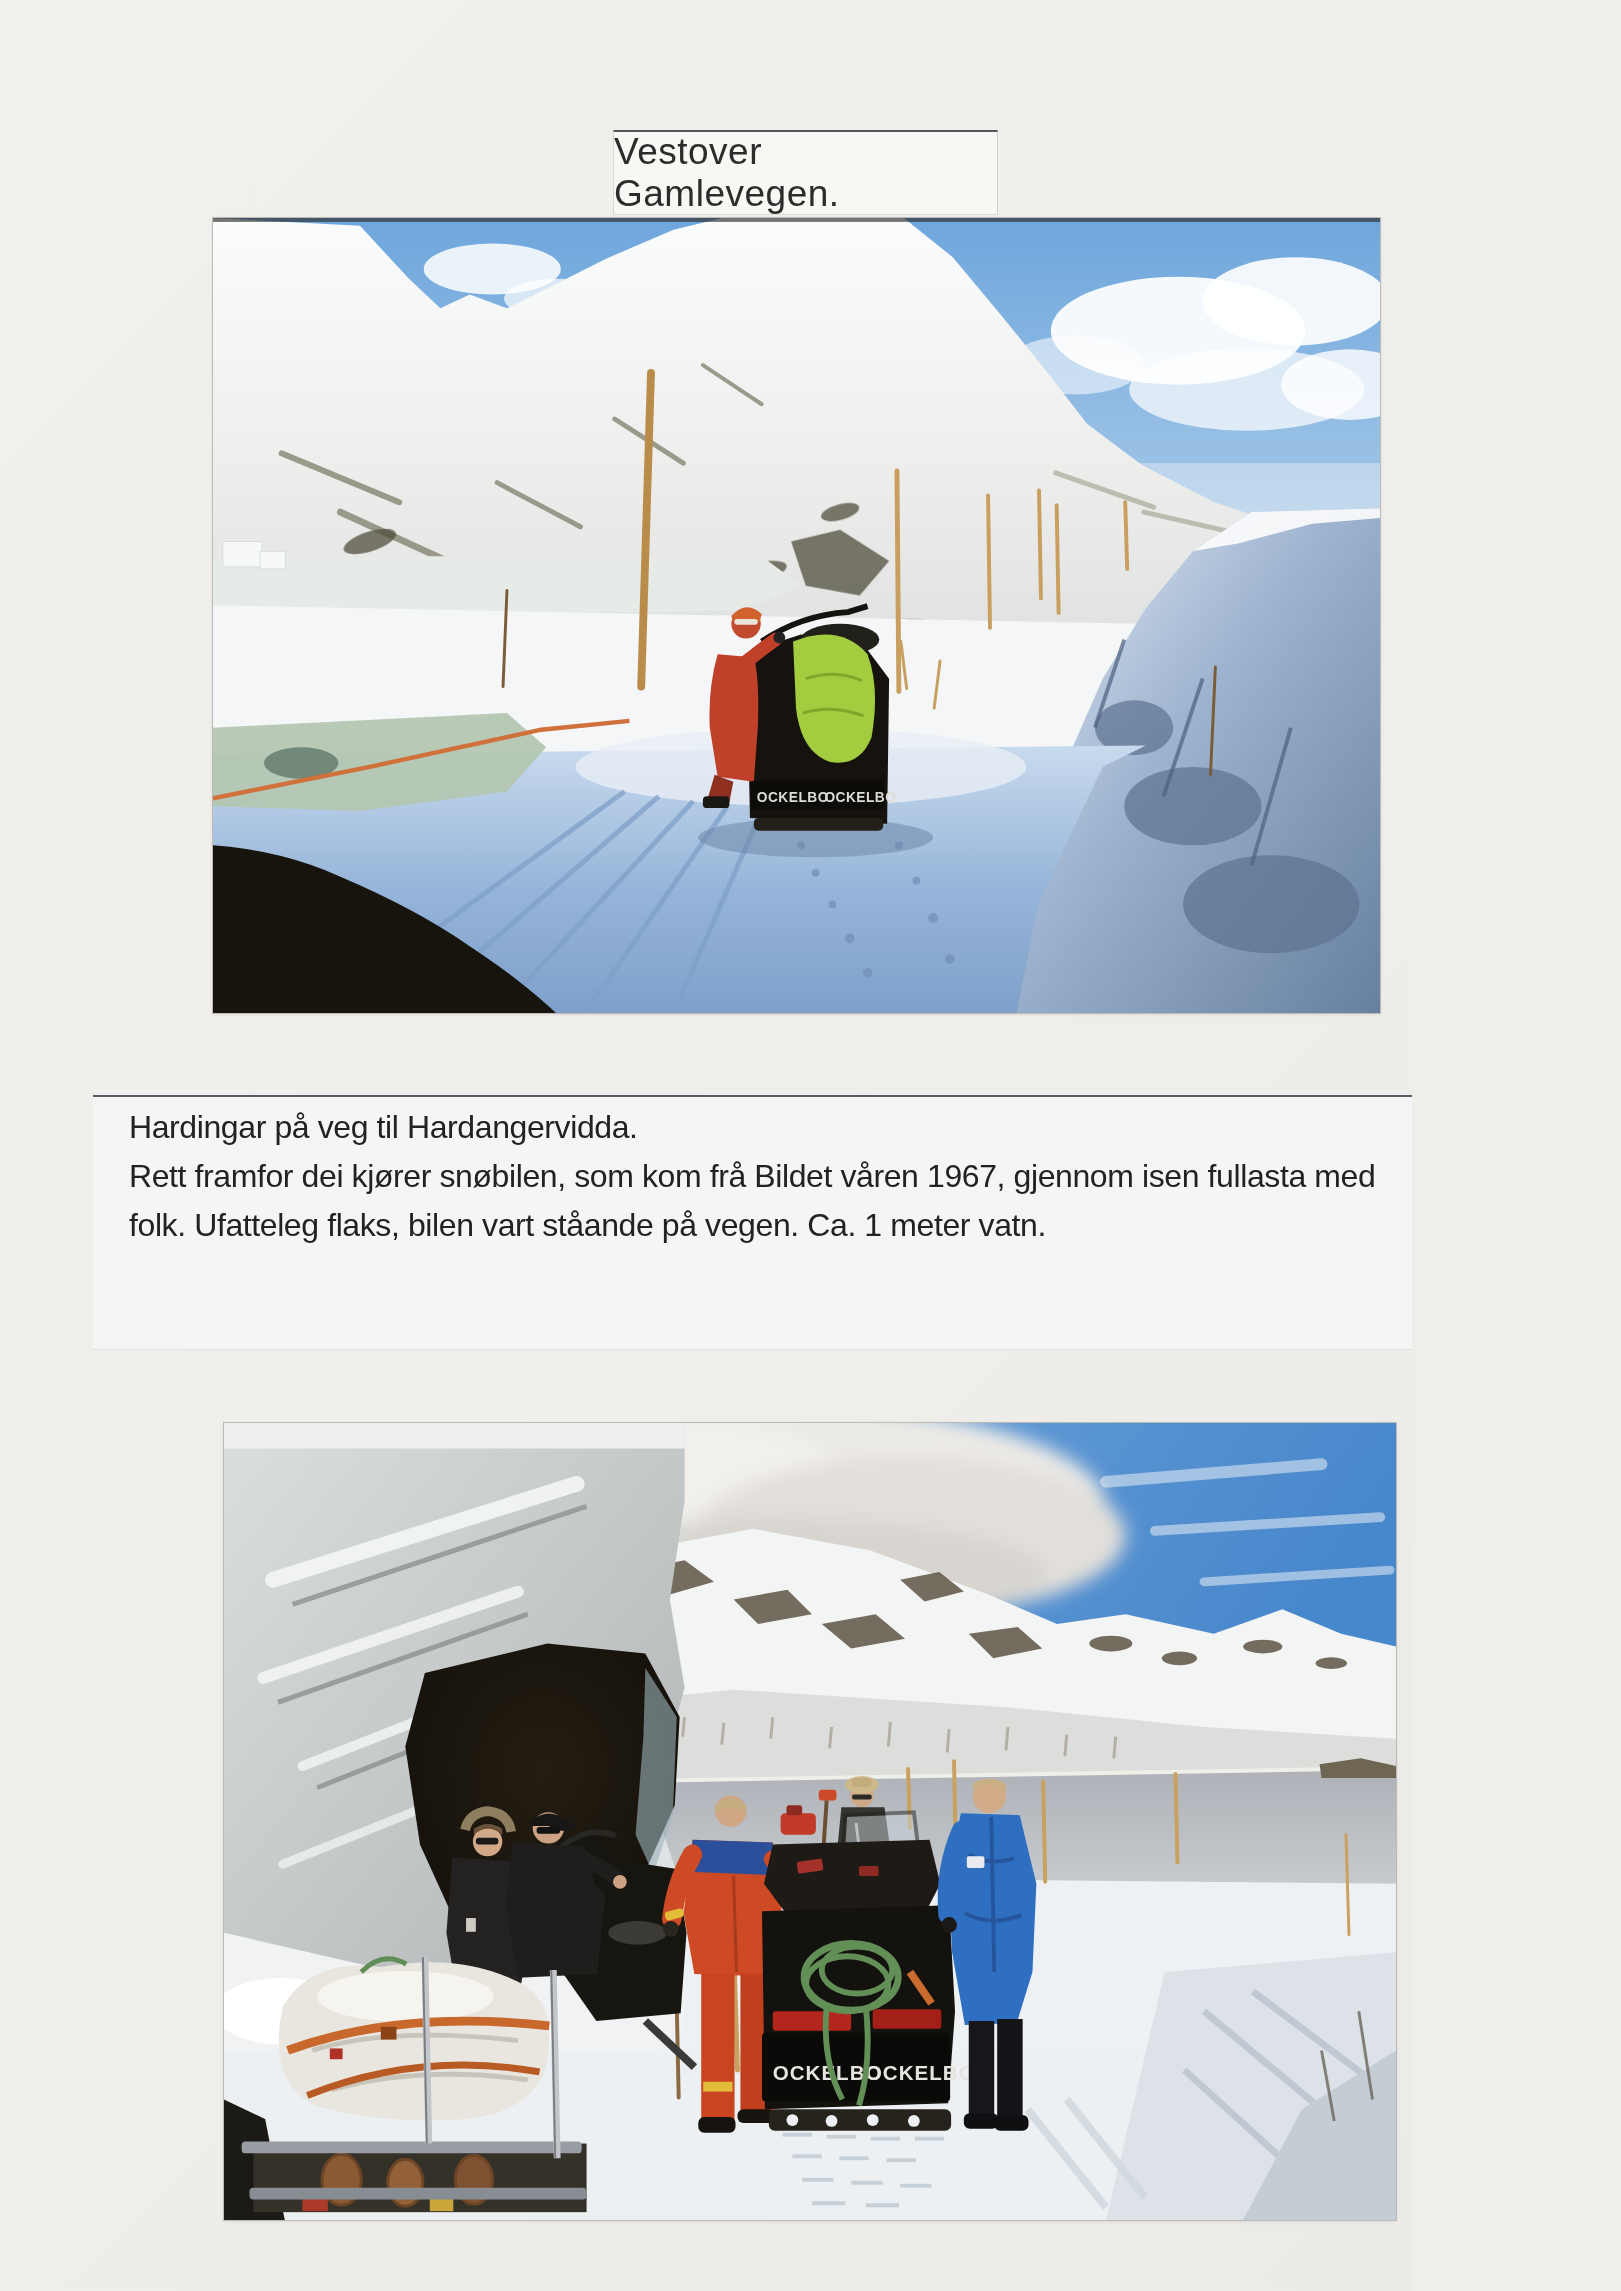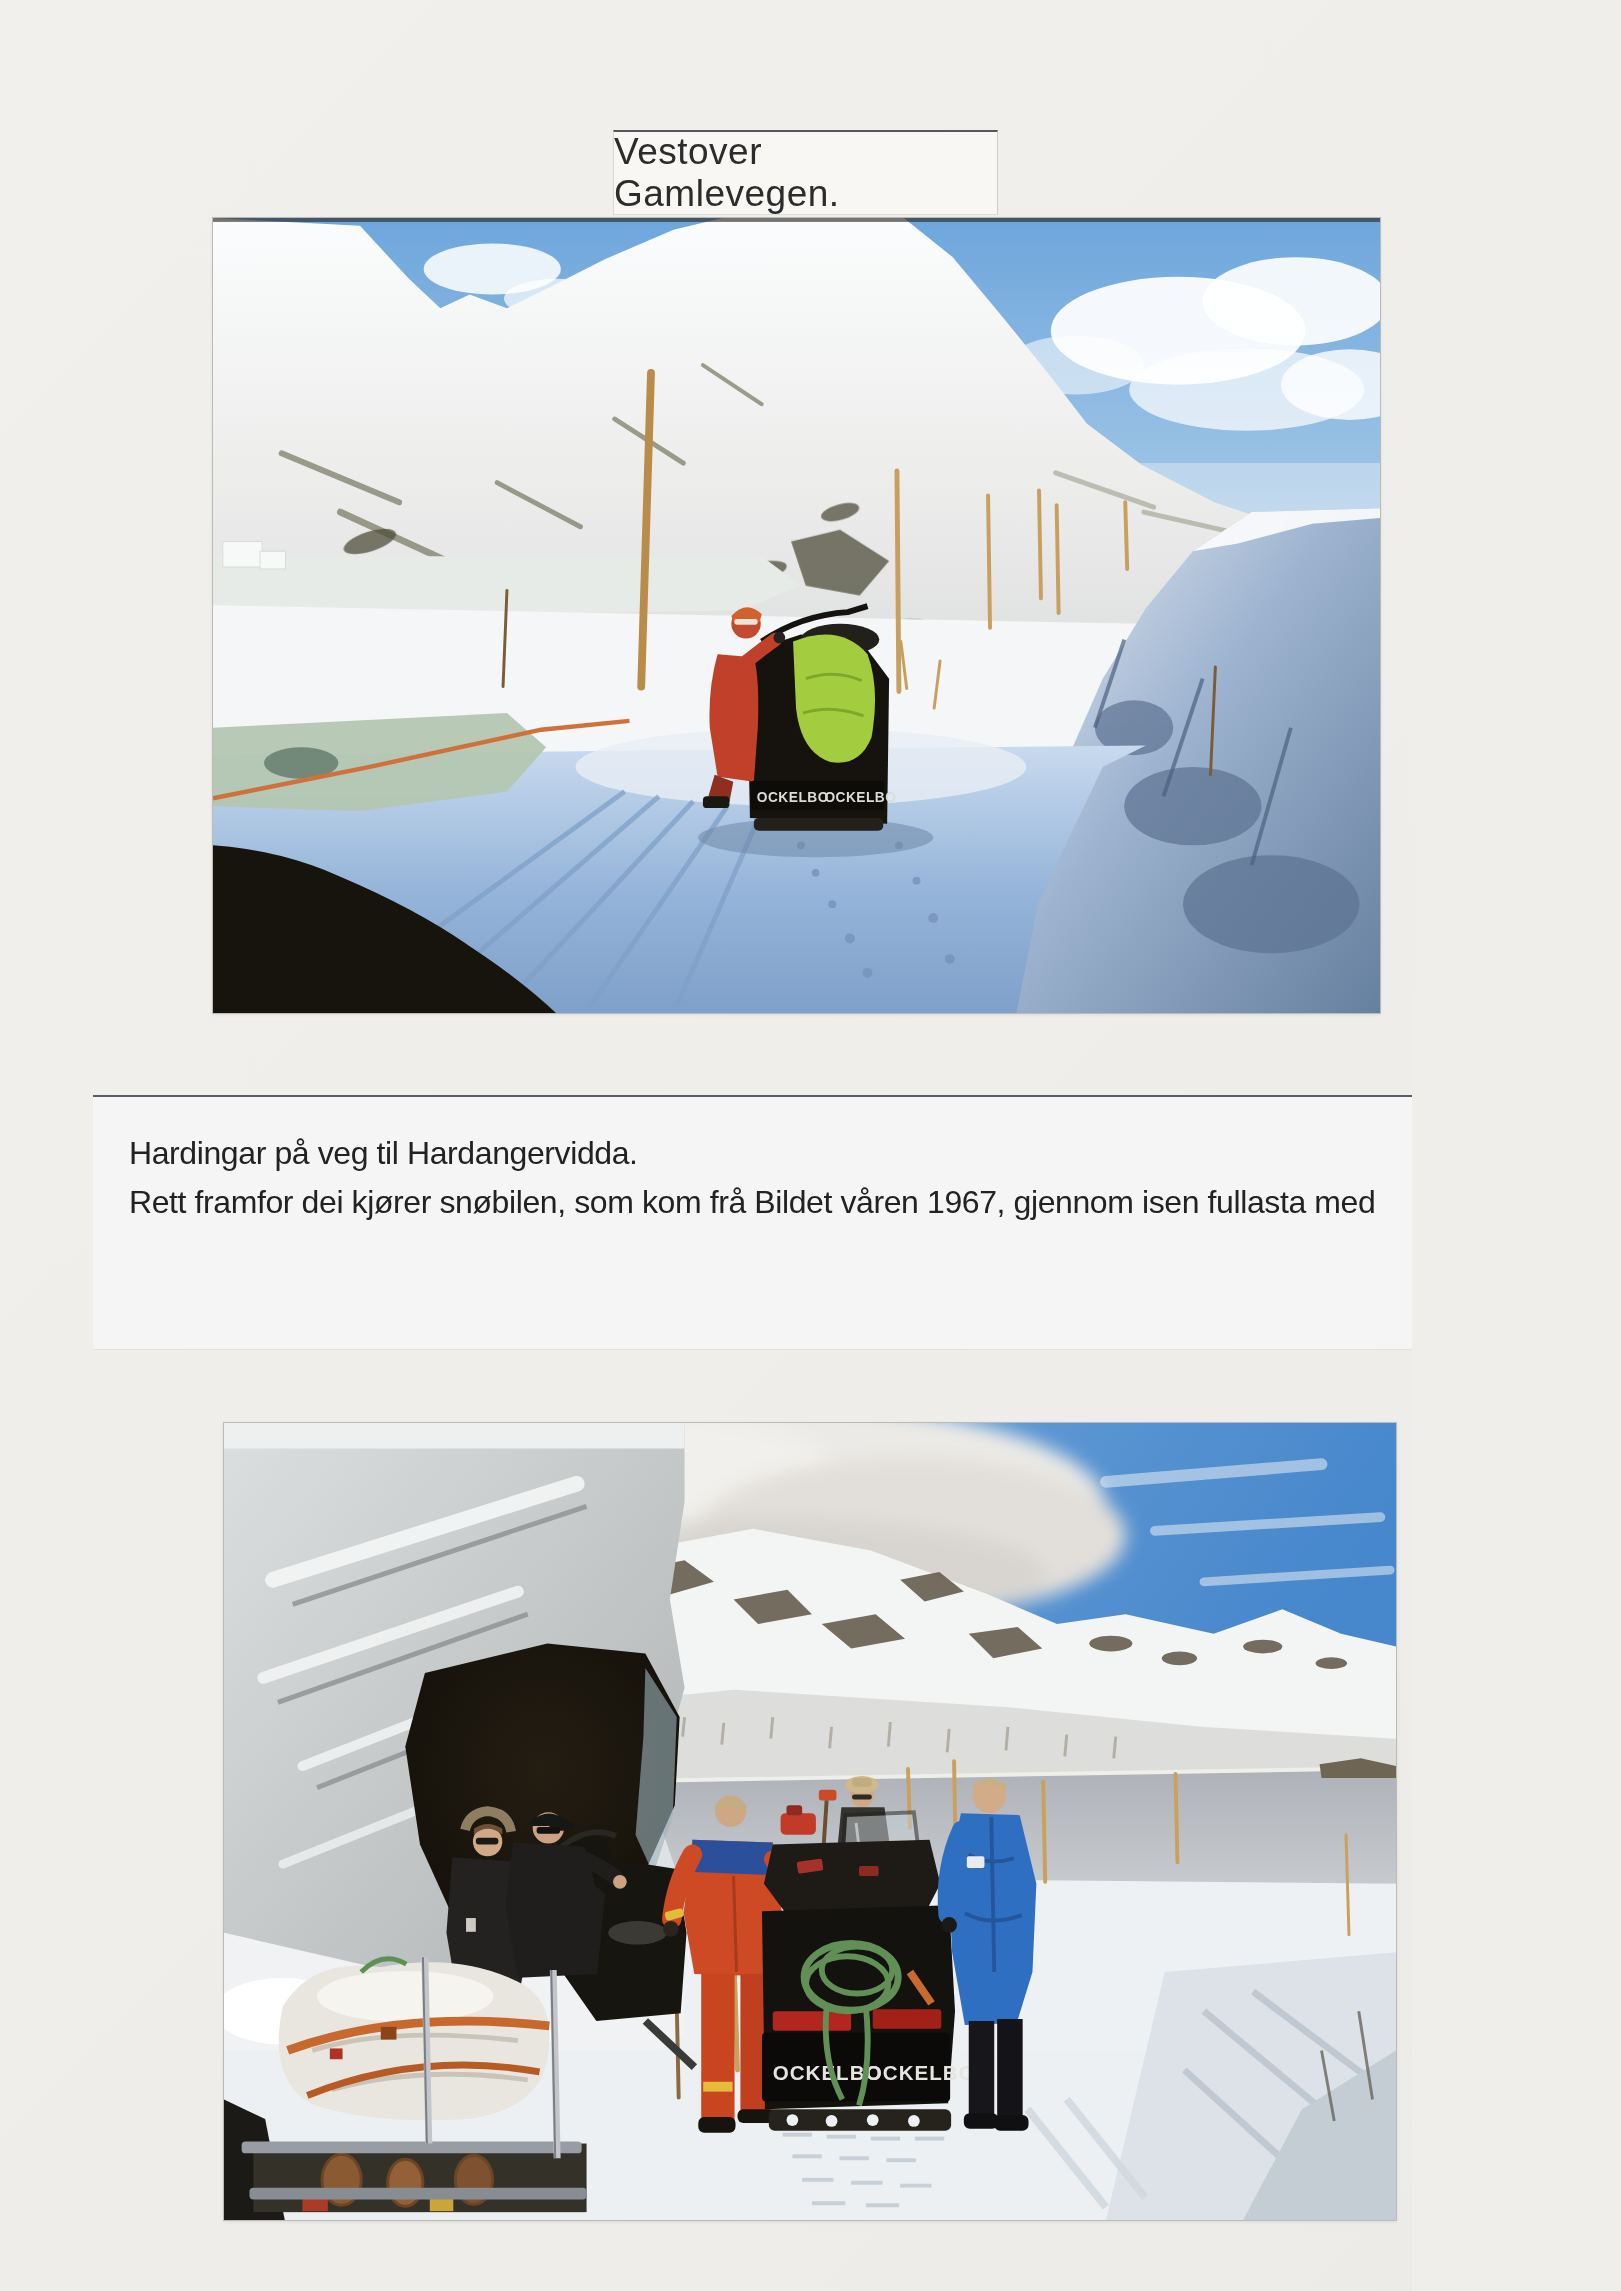--- a/index.html
+++ b/index.html
@@ -29,21 +29,21 @@
   }
   .photo svg{display:block;width:100%;height:100%;}
   #photo-first{left:213px;top:218px;width:1167px;height:795px;}
   #photo-second{left:224px;top:1423px;width:1172px;height:797px;}
   .caption-box{
     position:absolute;left:93px;top:1095px;width:1367px;height:255px;
     background:#f5f5f6;
     border-top:2.9px solid #585d68;
     border-right:1px solid #d5d4d1;border-bottom:1px solid #e2e1de;
     box-sizing:border-box;
-    padding:32px 0 0 36px;
+    padding:6px 0 0 36px;
   }
   .caption-box .cap-line{
     font-size:32px;line-height:49px;color:#222222;
     letter-spacing:-0.4px;white-space:nowrap;
   }
 </style>
 </head>
 <body>
 
 <div class="page">
@@ -215,20 +215,21 @@
         <rect x="552" y="612" width="132" height="13" rx="5" fill="#23201a"></rect>
       </g>
 
       <rect x="0" y="0" width="1191" height="4" fill="#2c2b28" opacity="0.65"></rect>
     </svg>
   </div>
 
   <div class="caption-box">
     <div class="cap-line">Hardingar på veg til Hardangervidda.</div>
     <div class="cap-line">Rett framfor dei kjører snøbilen, som kom frå Bildet våren 1967, gjennom isen fullasta med</div>
+    <div class="cap-line">folk. Ufatteleg flaks, bilen vart ståande på vegen. Ca. 1 meter vatn.</div>
   </div>
 
   <div class="photo" id="photo-second">
     <svg viewBox="0 0 1196 813" preserveAspectRatio="none">
       <defs>
         <linearGradient id="p2sky" x1="0" y1="0" x2="1" y2="0.2">
           <stop offset="0" stop-color="#86b4e0"></stop>
             <stop offset="1" stop-color="#4787cc"></stop>
         </linearGradient>
         <linearGradient id="p2lake" x1="0" y1="0" x2="0" y2="1">

